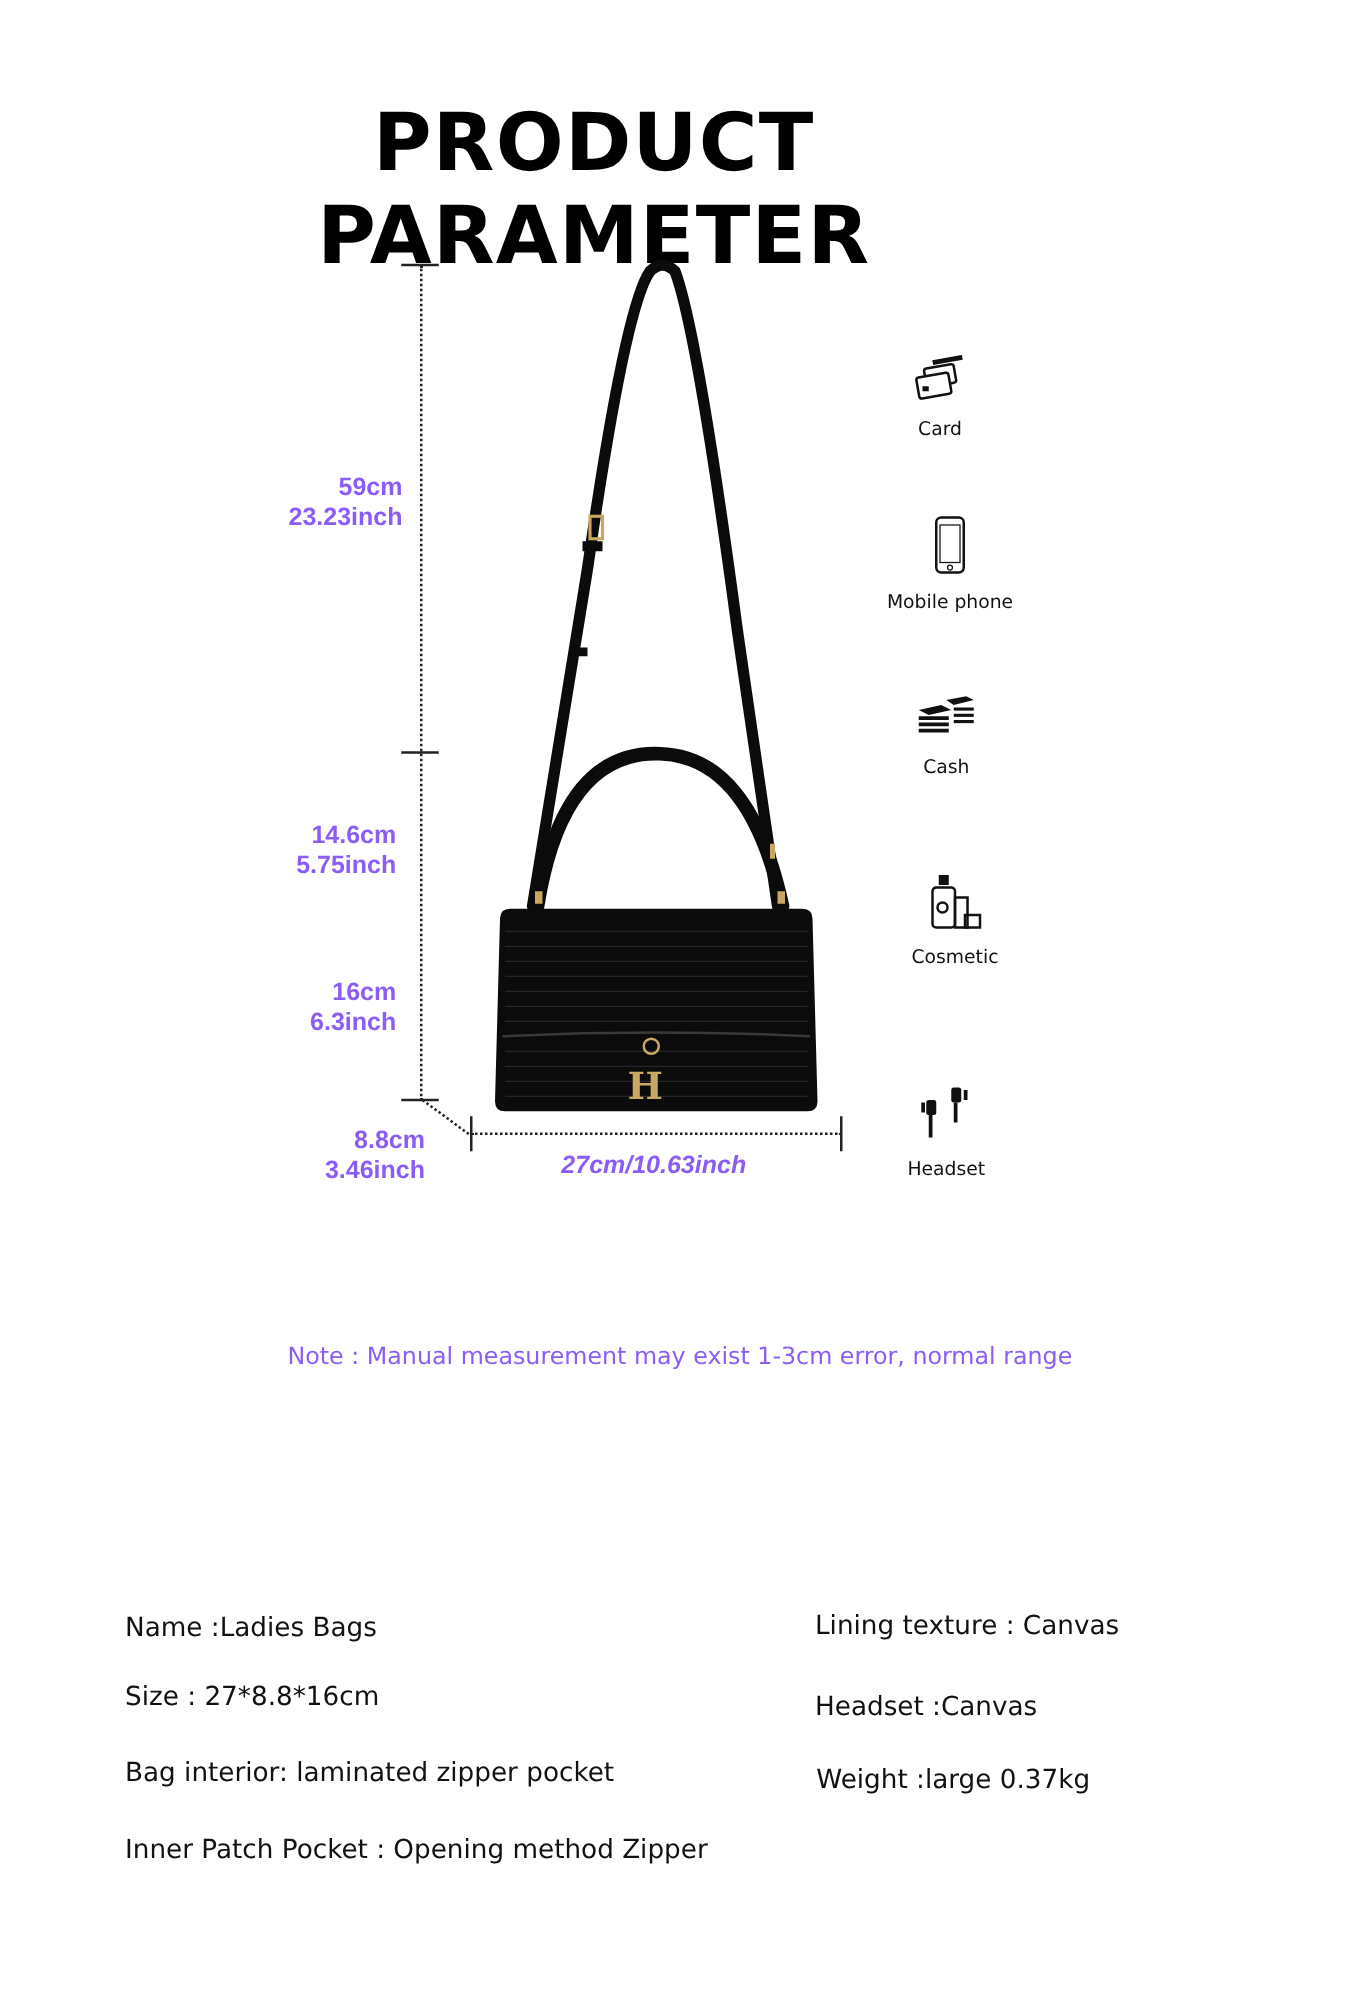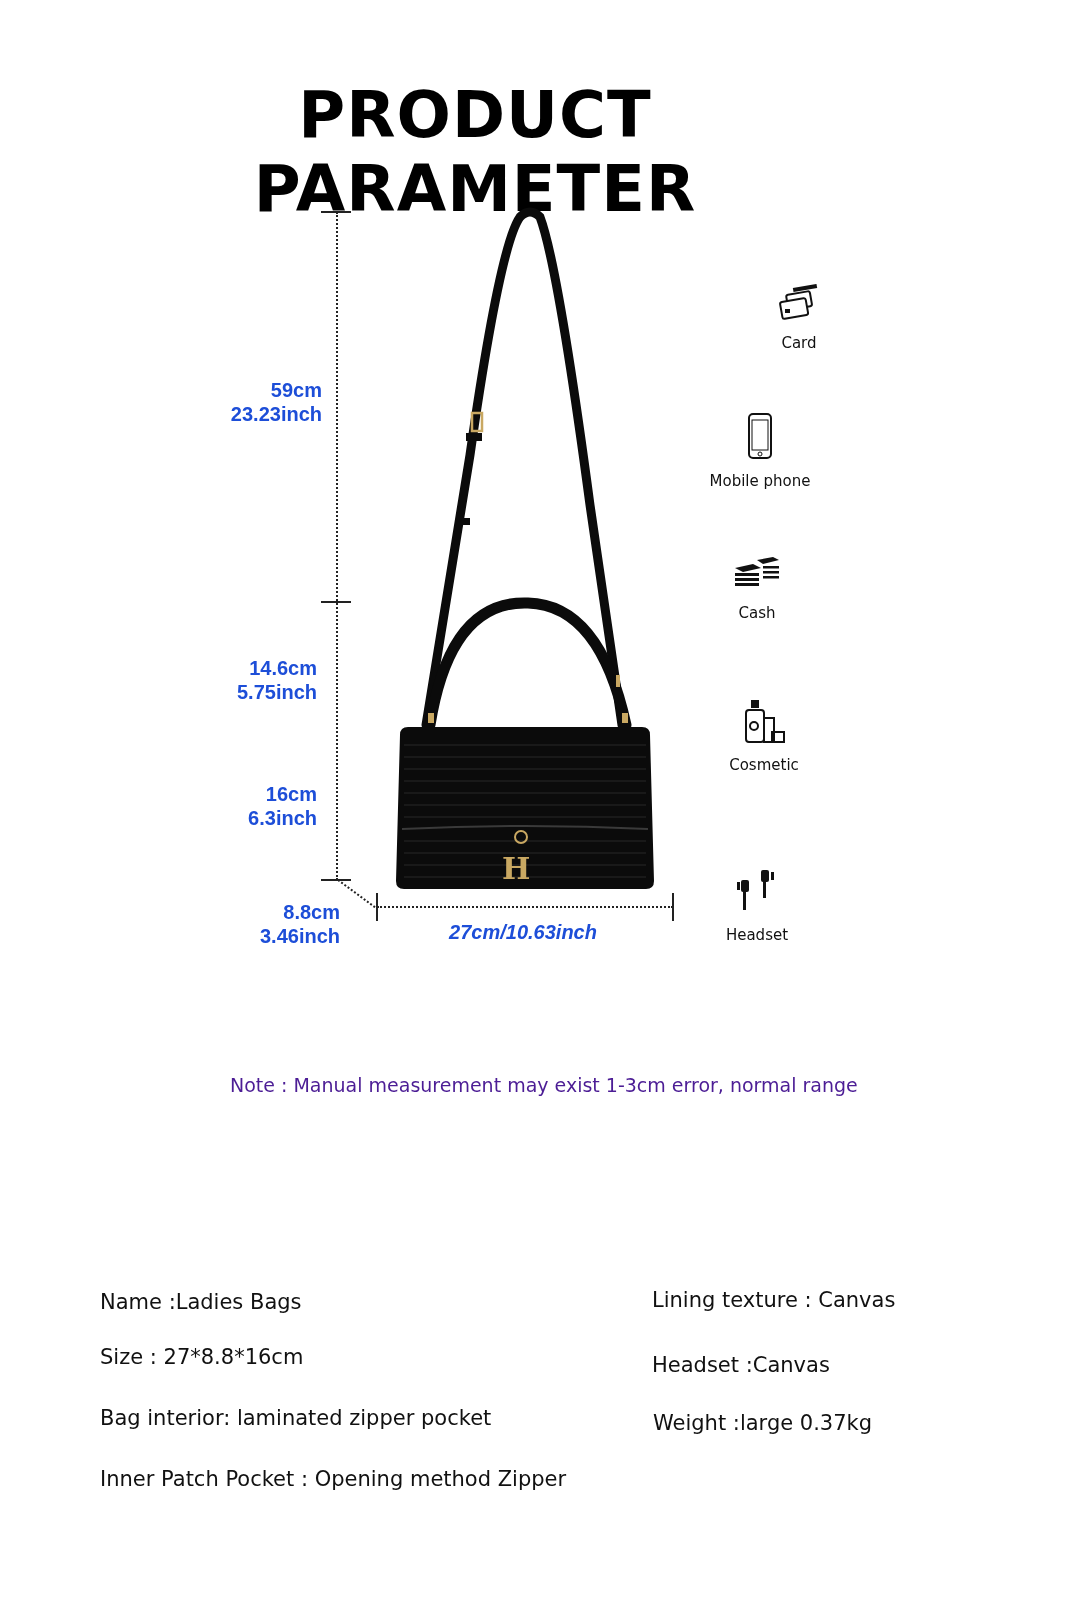--- a/index.html
+++ b/index.html
@@ -1,26 +1,26 @@
 <!DOCTYPE html>
 <html><head>
 <meta charset="utf-8">
 <style>
   html, body { margin:0; padding:0; background:#ffffff; }
   body { width:1080px; height:1604px; position:relative; overflow:hidden; font-family:"DejaVu Sans", sans-serif; color:#111; }
   .abs { position:absolute; }
   .title { left:0; width:860px; top:78px; text-align:center; font-size:64px; font-weight:bold; letter-spacing:1px; word-spacing:22px; font-family:"DejaVu Sans", sans-serif; color:#000; padding-left:90px; box-sizing:border-box; }
-  .dim { font-size:20px; font-weight:bold; line-height:24px; text-align:right; color:#1d4ed8; font-family:"Liberation Sans", sans-serif; }
+  .dim { font-size:20px; font-weight:bold; line-height:24px; text-align:right; color:#8b5cf6; font-family:"Liberation Sans", sans-serif; }
   .vline { border-left:2px dotted #222; }
   .hline { border-top:2px dotted #222; }
   .tick { background:#222; height:1.5px; }
   .vtick { background:#222; width:1.5px; }
   .icon-box { width:120px; text-align:center; }
   .icon-label { font-size:15px; color:#111; text-align:center; margin-top:8px; font-family:"DejaVu Sans", sans-serif; }
-  .note { font-size:19px; color:#4c1d95; font-family:"DejaVu Sans", sans-serif; }
+  .note { font-size:19px; color:#8b5cf6; font-family:"DejaVu Sans", sans-serif; }
   .spec { font-size:21px; color:#111; font-family:"DejaVu Sans", sans-serif; white-space:nowrap; }
 </style>
 </head>
 <body>
 
 <div class="abs title">PRODUCT  PARAMETER</div>
 
 <div class="abs vline" style="left:336px; top:212px; height:668px;"></div>
 <div class="abs tick" style="left:321px; top:211px; width:30px;"></div>
 <div class="abs tick" style="left:321px; top:601px; width:30px;"></div>
@@ -79,21 +79,21 @@
     <line x1="14" y1="660" x2="256" y2="660"></line>
     <line x1="14" y1="672" x2="256" y2="672"></line>
   </g>
 
   <path d="M12 624 Q135 618 258 624" fill="none" stroke="#3a3a3a" stroke-width="2"></path>
 
   <circle cx="131" cy="632" r="6" fill="none" stroke="#c9a862" stroke-width="2"></circle>
   <text x="112" y="674" font-family="DejaVu Serif, serif" font-size="30" font-weight="bold" fill="#c9a862">H</text>
 </svg>
 
-<div class="abs icon-box" style="left:739px; top:284px;">
+<div class="abs icon-box" style="left:692px; top:284px;">
   <svg width="44" height="38" viewBox="0 0 44 38">
     <rect x="16" y="2" width="24" height="4" transform="rotate(-10 28 4)" fill="#111"></rect>
     <rect x="10" y="9" width="24" height="15" rx="2" transform="rotate(-10 22 16)" fill="#fff" stroke="#111" stroke-width="2"></rect>
     <rect x="4" y="16" width="26" height="17" rx="2" transform="rotate(-10 17 24)" fill="#fff" stroke="#111" stroke-width="2"></rect>
     <rect x="8" y="25" width="5" height="4" fill="#111"></rect>
   </svg>
   <div class="icon-label">Card</div>
 </div>
 <div class="abs icon-box" style="left:700px; top:412px;">
   <svg width="26" height="48" viewBox="0 0 26 48">

